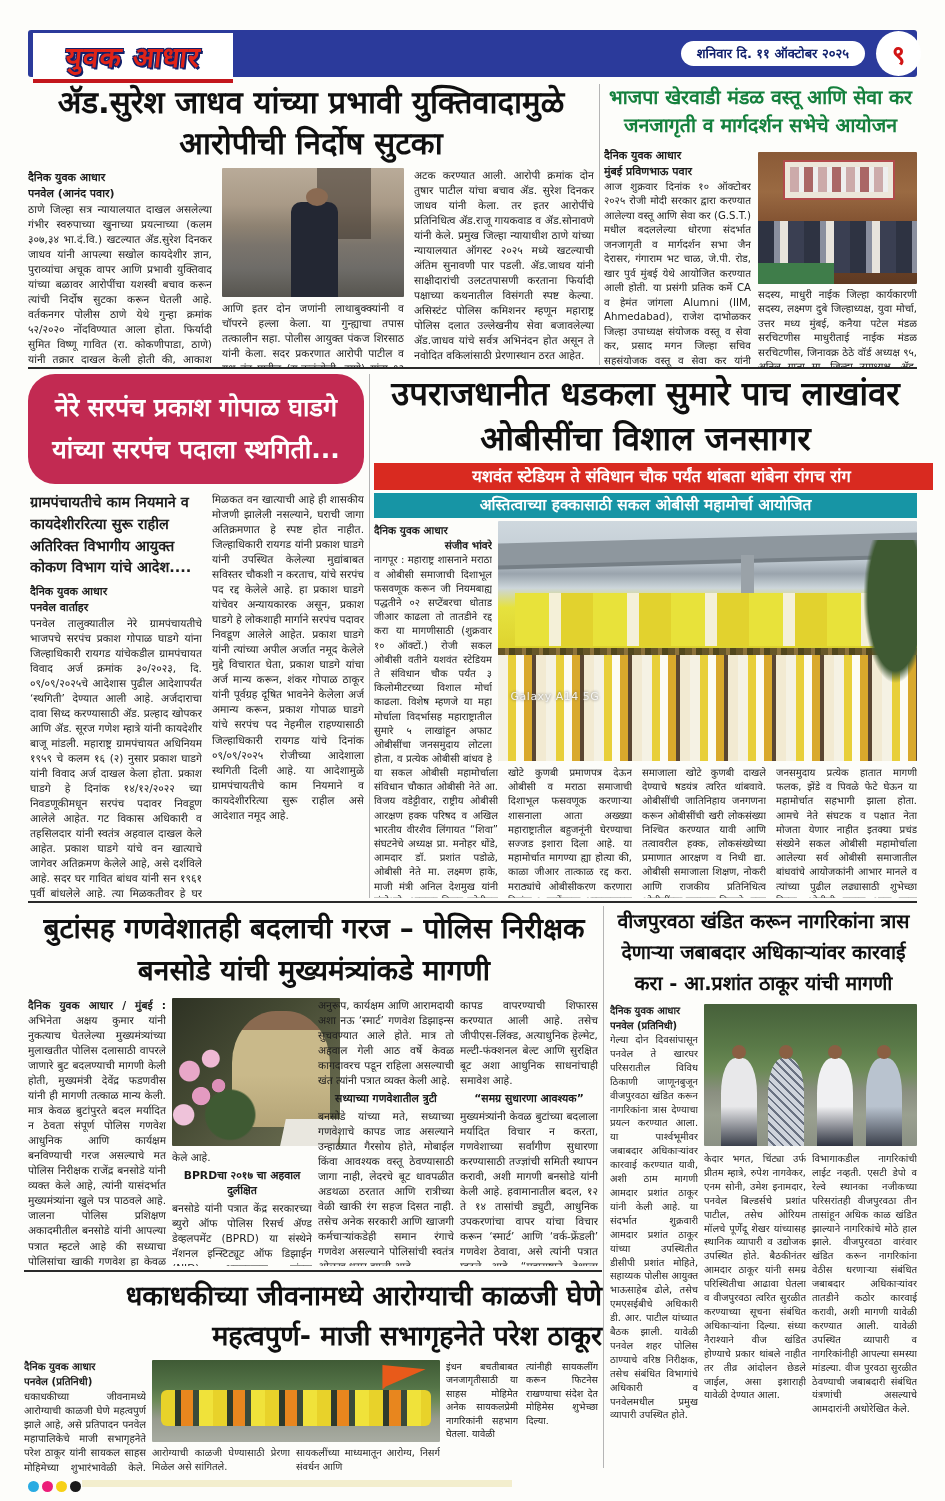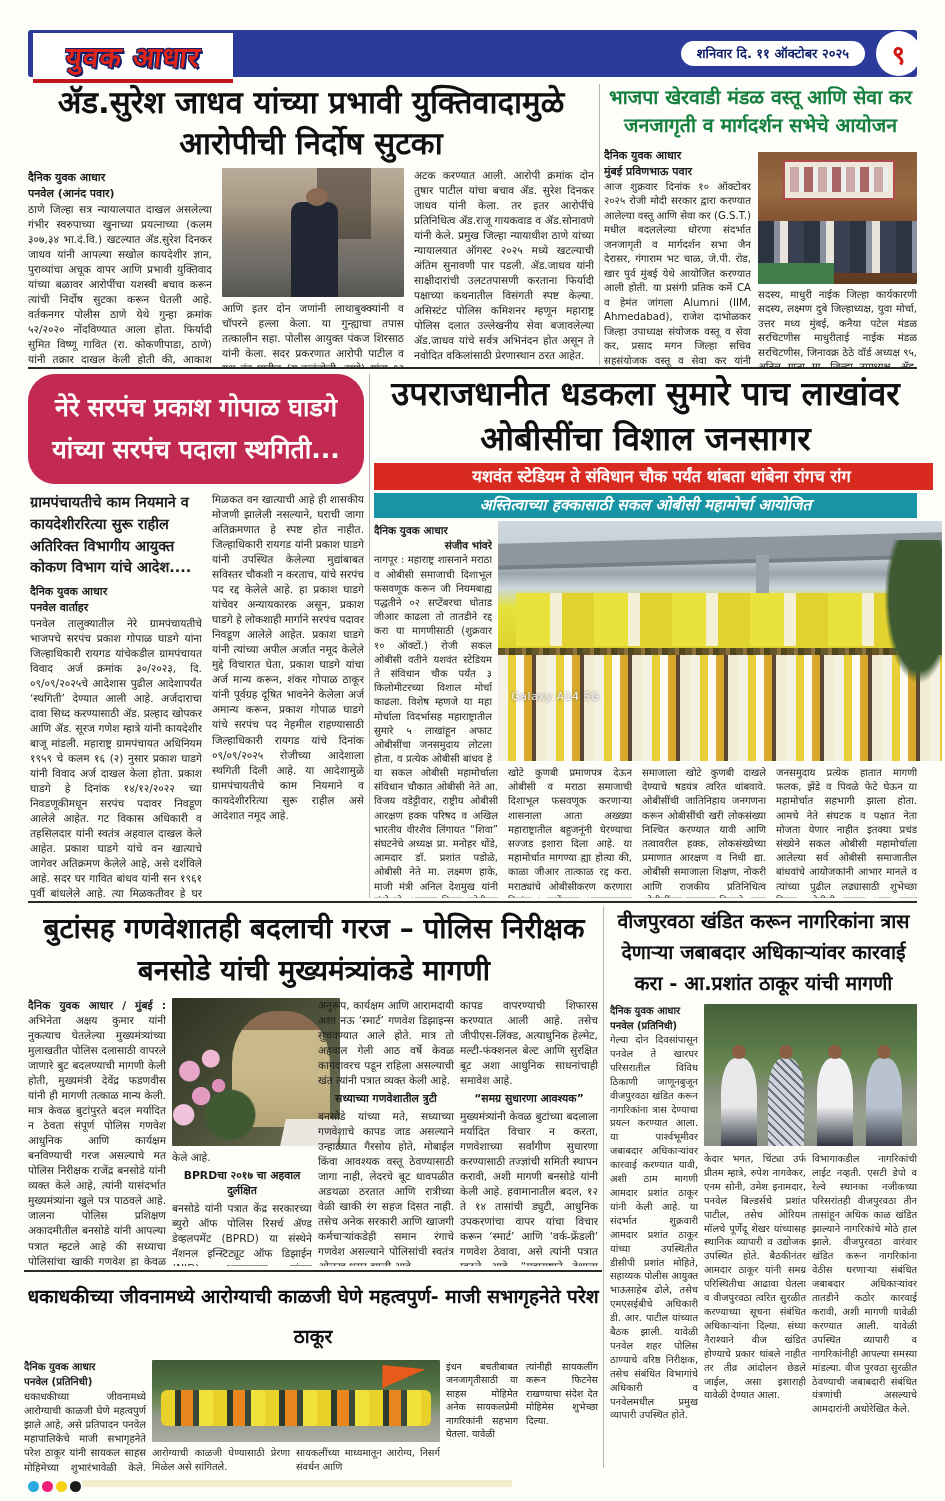--- a/index.html
+++ b/index.html
@@ -30,21 +30,21 @@
   .fig-suit:before{content:"";position:absolute;left:32%;top:-14px;width:22px;height:18px;border-radius:50%;background:#8a6a52;}
   .court-door{position:absolute;left:52%;top:0;width:30%;height:55%;background:#3c332c;opacity:.55;}
   .photo-gst{background:linear-gradient(180deg,#8a5a37 0%,#9a6a42 30%,#7a4a2c 62%,#5e3a22 100%);}
   .gst-banner{position:absolute;left:16%;top:6%;width:70%;height:30%;background:#ece7da;
               box-shadow:inset 0 0 0 2px #b24b4b;}
   .gst-banner:before{content:"";position:absolute;left:6%;top:18%;width:88%;height:64%;
     background:repeating-linear-gradient(90deg,#caa 0 9px,#eee 9px 14px,#a66 14px 23px,#eee 23px 28px);}
   .gst-people{position:absolute;left:0;bottom:8%;width:100%;height:40%;
     background:repeating-linear-gradient(90deg,#2e3342 0 16px,#8a8f9e 16px 22px,#e8e4dc 22px 30px,#3a3f52 30px 46px);}
   .gst-table{position:absolute;left:0;bottom:0;width:48%;height:16%;background:#3f7d4a;}
-  .photo-obc{background:linear-gradient(180deg,#cfd8de 0%,#c2ccd4 16%,#9aa4ad 22%,#cdd6db 28%,#e6e23e 36%,#ded430 52%,#cbba2e 62%,#b3a43b 74%,#a1913d 100%);padding-left:25px;}
+  .photo-obc{background:linear-gradient(180deg,#cfd8de 0%,#c2ccd4 16%,#9aa4ad 22%,#cdd6db 28%,#e6e23e 36%,#ded430 52%,#cbba2e 62%,#b3a43b 74%,#a1913d 100%);}
   .obc-bridge{position:absolute;left:0;top:7%;width:100%;height:9%;background:#8e979e;transform:skewY(-1.5deg);box-shadow:0 4px 0 #767f86;}
   .obc-pillar{position:absolute;left:58%;top:14%;width:3%;height:22%;background:#9aa2a8;}
   .obc-banner{position:absolute;left:4%;top:30%;width:92%;height:22%;
     background:repeating-linear-gradient(90deg,#e8e23a 0 34px,#f4f0d8 34px 46px,#e2d22e 46px 78px);}
   .obc-crowd{position:absolute;left:0;bottom:0;width:100%;height:44%;
     background:repeating-linear-gradient(90deg,#f5f2e4 0 10px,#e8cf3a 10px 18px,#fdfcf4 18px 26px,#d9a92c 26px 34px,#5a4632 34px 38px,#f2ead2 38px 48px);}
   .obc-heads{position:absolute;left:0;bottom:40%;width:100%;height:7%;
     background:repeating-linear-gradient(90deg,#4a3826 0 7px,#7a5c3e 7px 11px,#2e2418 11px 17px);opacity:.8;}
   .obc-tree{position:absolute;right:0;top:8%;width:13%;height:60%;background:radial-gradient(ellipse at 60% 40%,#3f5a33 0 60%,rgba(63,90,51,0) 70%);}
   .watermark{position:absolute;left:3%;bottom:24%;color:#f5f5f5;font-size:11px;letter-spacing:.5px;opacity:.95;text-shadow:0 0 3px #555;}
@@ -121,21 +121,21 @@
     <div class="byline">दैनिक युवक आधार</div>
     <div class="byline">पनवेल वार्ताहर</div>
     <span>पनवेल तालुक्यातील नेरे ग्रामपंचायतीचे भाजपचे सरपंच प्रकाश गोपाळ घाडगे यांना जिल्हाधिकारी रायगड यांचेकडील ग्रामपंचायत विवाद अर्ज क्रमांक ३०/२०२३, दि. ०९/०९/२०२५चे आदेशास पुढील आदेशापर्यंत ‘स्थगिती’ देण्यात आली आहे. अर्जदाराचा दावा सिध्द करण्यासाठी ॲड. प्रल्हाद खोपकर आणि ॲड. सूरज गणेश म्हात्रे यांनी कायदेशीर बाजू मांडली. महाराष्ट्र ग्रामपंचायत अधिनियम १९५९ चे कलम १६ (२) नुसार प्रकाश घाडगे यांनी विवाद अर्ज दाखल केला होता. प्रकाश घाडगे हे दिनांक १४/१२/२०२२ च्या निवडणूकीमधून सरपंच पदावर निवडूण आलेले आहेत. गट विकास अधिकारी व तहसिलदार यांनी स्वतंत्र अहवाल दाखल केले आहेत. प्रकाश घाडगे यांचे वन खात्याचे जागेवर अतिक्रमण केलेले आहे, असे दर्शविले आहे. सदर घर गावित बांधव यांनी सन १९६१ पुर्वी बांधलेले आहे. त्या मिळकतीवर हे घर आहे ती</span>
   </div>
   <div class="abs col" style="left:212px;top:492px;width:152px;height:406px;">मिळकत वन खात्याची आहे ही शासकीय मोजणी झालेली नसल्याने, घराची जागा अतिक्रमणात हे स्पष्ट होत नाहीत. जिल्हाधिकारी रायगड यांनी प्रकाश घाडगे यांनी उपस्थित केलेल्या मुद्यांबाबत सविस्तर चौकशी न करताच, यांचे सरपंच पद रद्द केलेले आहे. हा प्रकाश घाडगे यांचेवर अन्यायकारक असून, प्रकाश घाडगे हे लोकशाही मार्गाने सरपंच पदावर निवडूण आलेले आहेत. प्रकाश घाडगे यांनी त्यांच्या अपील अर्जात नमूद केलेले मुद्दे विचारात घेता, प्रकाश घाडगे यांचा अर्ज मान्य करून, शंकर गोपाळ ठाकूर यांनी पूर्वग्रह दूषित भावनेने केलेला अर्ज अमान्य करून, प्रकाश गोपाळ घाडगे यांचे सरपंच पद नेहमील राहण्यासाठी जिल्हाधिकारी रायगड यांचे दिनांक ०९/०९/२०२५ रोजीच्या आदेशाला स्थगिती दिली आहे. या आदेशामुळे ग्रामपंचायतीचे काम नियमाने व कायदेशीररित्या सुरू राहील असे आदेशात नमूद आहे.</div>
 
   <div class="abs vrule" style="left:369px;top:374px;height:524px;"></div>
 
   <div class="abs hl" style="left:374px;top:371px;width:543px;font-size:33px;line-height:45px;">उपराजधानीत धडकला सुमारे पाच लाखांवर ओबीसींचा विशाल जनसागर</div>
   <div class="abs" style="left:374px;top:463px;width:543px;height:27px;background:#d92a20;color:#fff;font-weight:bold;font-size:16.5px;line-height:27px;text-align:center;padding-left:16px;">यशवंत स्टेडियम ते संविधान चौक पर्यंत थांबता थांबेना रांगच रांग</div>
-  <div class="abs" style="left:374px;top:493px;width:543px;height:25px;background:#1795a5;color:#fff;font-weight:bold;font-size:15.5px;line-height:25px;text-align:center;font-style:italic;">अस्तित्वाच्या हक्कासाठी सकल ओबीसी महामोर्चा आयोजित</div>
+  <div class="abs" style="left:374px;top:493px;width:543px;height:25px;background:#1795a5;color:#fff;font-weight:bold;font-size:15.5px;line-height:25px;text-align:center;">अस्तित्वाच्या हक्कासाठी सकल ओबीसी महामोर्चा आयोजित</div>
   <div class="abs col" style="left:374px;top:523px;width:118px;height:240px;font-size:10px;">
     <div class="byline" style="font-size:10.5px;">दैनिक युवक आधार</div>
     <div class="byline" style="font-size:10.5px;text-align:right;">संजीव भांवरे</div>
     <span>नागपूर : महाराष्ट्र शासनाने मराठा व ओबीसी समाजाची दिशाभूल फसवणूक करून जी नियमबाह्य पद्धतीने ०२ सप्टेंबरचा धोताड जीआर काढला तो तातडीने रद्द करा या मागणीसाठी (शुक्रवार १० ऑक्टों.) रोजी सकल ओबीसी वतीने यशवंत स्टेडियम ते संविधान चौक पर्यंत ३ किलोमीटरच्या विशाल मोर्चा काढला. विशेष म्हणजे या महा मोर्चाला विदर्भासह महाराष्ट्रातील सुमारे ५ लाखांहून अफाट ओबीसींचा जनसमुदाय लोटला होता, व प्रत्येक ओबीसी बांधव हे पिवळ्या पोषाखात उपराजधानीत दिसत होते.</span>
   </div>
   <div class="abs photo photo-obc" style="left:498px;top:521px;width:419px;height:240px;">
     <div class="obc-bridge"></div>
     <div class="obc-pillar"></div>
     <div class="obc-banner"></div>
     <div class="obc-heads"></div>
@@ -191,21 +191,21 @@
     <div class="man" style="left:8%;width:17%;background:linear-gradient(180deg,#e8e8ea 0 55%,#3a3f4a 100%);"></div>
     <div class="man" style="left:30%;width:17%;background:repeating-linear-gradient(45deg,#cfd4dc 0 4px,#6a7282 4px 6px);"></div>
     <div class="man" style="left:53%;width:17%;background:linear-gradient(180deg,#f0f0f2 0 55%,#2e3340 100%);"></div>
     <div class="man" style="left:76%;width:17%;background:linear-gradient(180deg,#b9c3cf 0 55%,#3a3f4a 100%);"></div>
   </div>
   <div class="abs col" style="left:704px;top:1152px;width:102px;height:314px;font-size:9.8px;">केदार भगत, चिंट्या उर्फ प्रीतम म्हात्रे, रुपेश नागवेकर, एनम सोनी, उमेश इनामदार, पनवेल बिल्डर्सचे प्रशांत पाटील, तसेच ओरियम मॉलचे पूर्णेंदू शेखर यांच्यासह स्थानिक व्यापारी व उद्योजक उपस्थित होते. बैठकीनंतर आमदार ठाकूर यांनी समग्र परिस्थितीचा आढावा घेतला व वीजपुरवठा त्वरित सुरळीत करण्याच्या सूचना संबंधित अधिकाऱ्यांना दिल्या. संध्या नैराश्याने वीज खंडित होण्याचे प्रकार थांबले नाहीत तर तीव्र आंदोलन छेडले जाईल, असा इशाराही यावेळी देण्यात आला.</div>
   <div class="abs col" style="left:812px;top:1152px;width:105px;height:314px;font-size:9.8px;">विभागाकडील नागरिकांची लाईट नव्हती. एसटी डेपो व रेल्वे स्थानका नजीकच्या परिसरांतही वीजपुरवठा तीन तासांहून अधिक काळ खंडित झाल्याने नागरिकांचे मोठे हाल झाले. वीजपुरवठा वारंवार खंडित करून नागरिकांना वेठीस धरणाऱ्या संबंधित जबाबदार अधिकाऱ्यांवर तातडीने कठोर कारवाई करावी, अशी मागणी यावेळी करण्यात आली. यावेळी उपस्थित व्यापारी व नागरिकांनीही आपल्या समस्या मांडल्या. वीज पुरवठा सुरळीत ठेवण्याची जबाबदारी संबंधित यंत्रणांची असल्याचे आमदारांनी अधोरेखित केले.</div>
 
   <div class="abs hrule" style="left:24px;top:1270px;width:578px;"></div>
 
-  <div class="abs hl" style="left:24px;top:1276px;width:578px;font-size:19px;line-height:40px;">धकाधकीच्या जीवनामध्ये आरोग्याची काळजी घेणे महत्वपुर्ण- माजी सभागृहनेते परेश ठाकूर</div>
+  <div class="abs hl" style="left:24px;top:1276px;width:578px;font-size:27px;line-height:40px;text-align:right;">धकाधकीच्या जीवनामध्ये आरोग्याची काळजी घेणे महत्वपुर्ण- माजी सभागृहनेते परेश ठाकूर</div>
   <div class="abs col" style="left:24px;top:1360px;width:122px;height:114px;font-size:10px;">
     <div class="byline" style="font-size:10.2px;">दैनिक युवक आधार</div>
     <div class="byline" style="font-size:10.2px;">पनवेल (प्रतिनिधी)</div>
     <span>धकाधकीच्या जीवनामध्ये आरोग्याची काळजी घेणे महत्वपुर्ण झाले आहे, असे प्रतिपादन पनवेल महापालिकेचे माजी सभागृहनेते परेश ठाकूर यांनी सायकल साहस मोहिमेच्या शुभारंभावेळी केले. तसेच या मोहिमेमुळे इतरांनाही आपल्या</span>
   </div>
   <div class="abs photo photo-cycle" style="left:152px;top:1360px;width:288px;height:82px;">
     <div class="vests"></div>
     <div class="flag"></div>
   </div>
   <div class="abs col" style="left:152px;top:1446px;width:138px;height:28px;font-size:9.8px;">आरोग्याची काळजी घेण्यासाठी प्रेरणा मिळेल असे सांगितले.</div>

